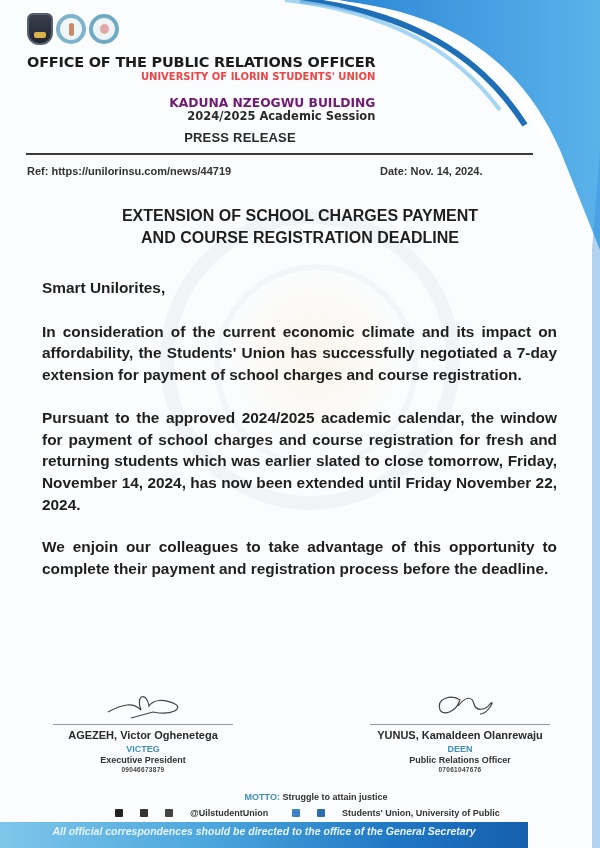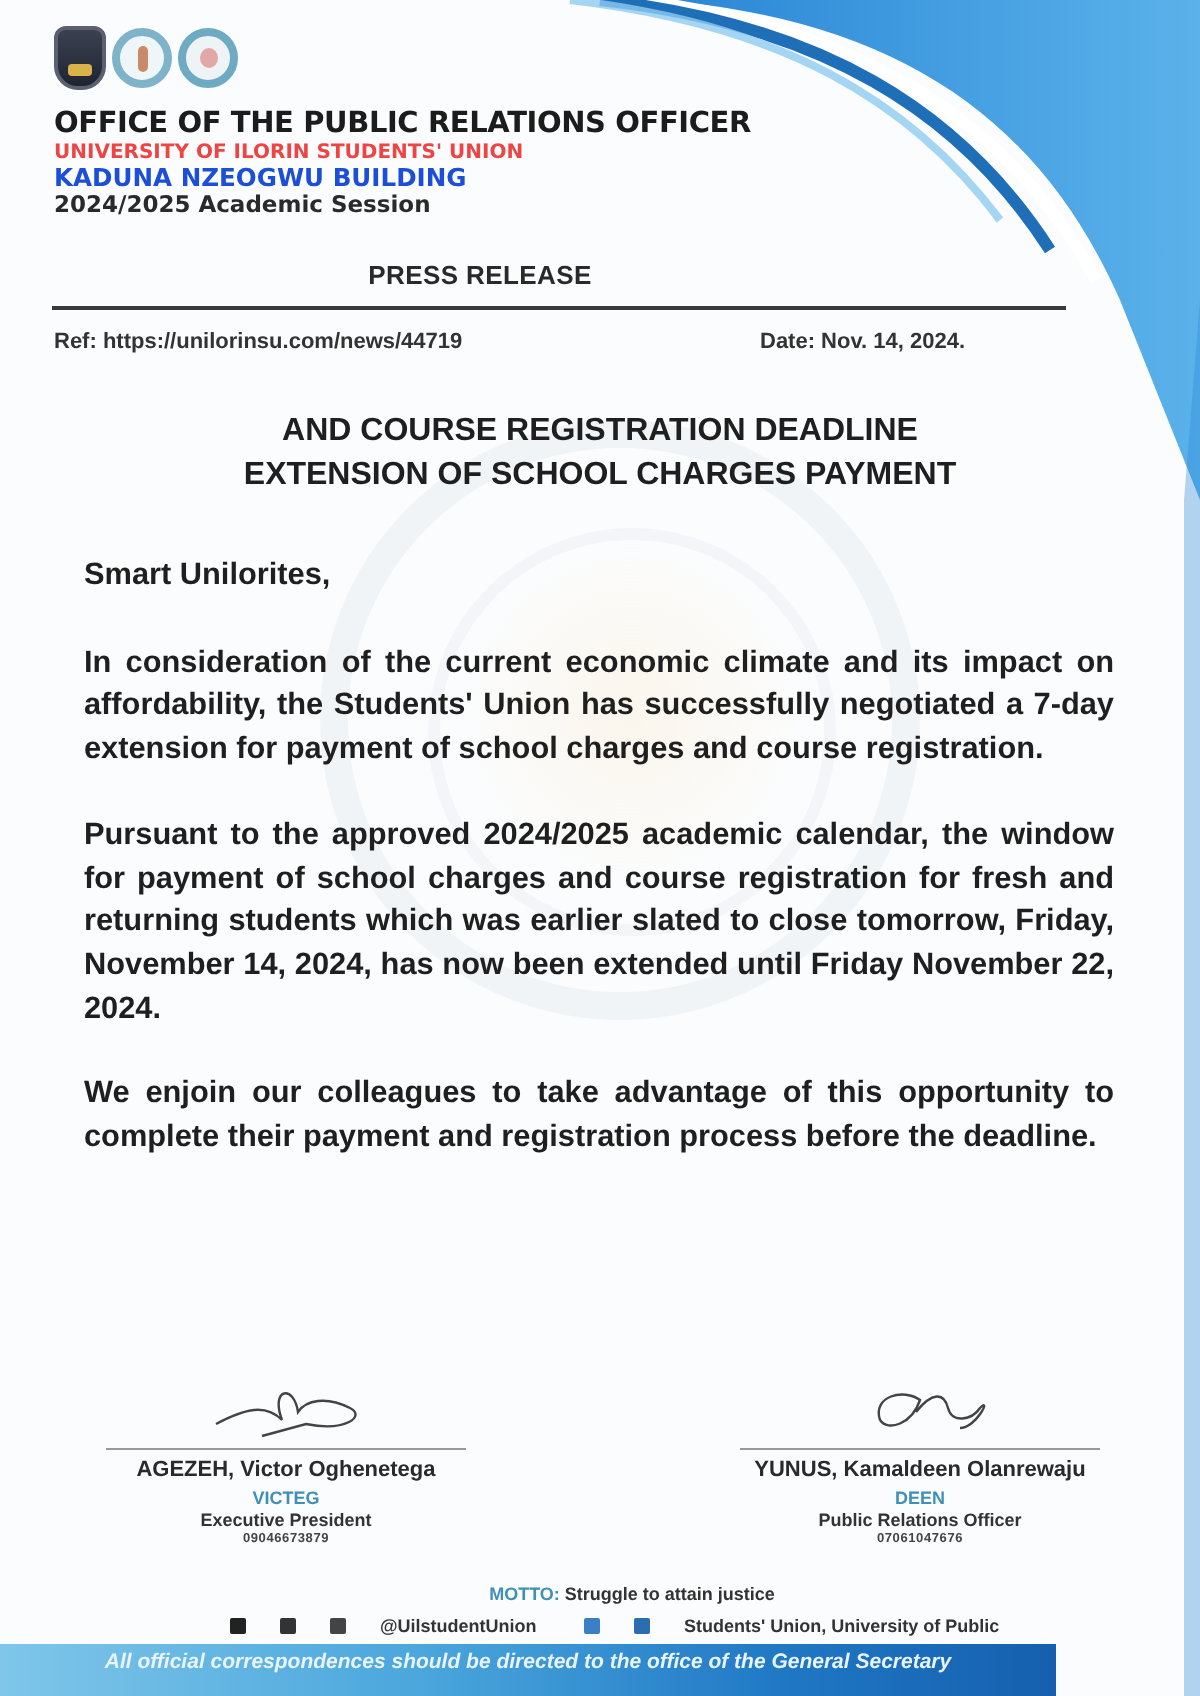--- a/index.html
+++ b/index.html
@@ -20,24 +20,24 @@
   
   .logos { position: absolute; left: 27px; top: 13px; display: flex; gap: 3px; align-items: center; }
   .logo { width: 30px; height: 30px; border-radius: 50%; }
   .logo.shield { border-radius: 6px 6px 12px 12px; width: 26px; height: 32px; background: linear-gradient(#3b4150, #1f2430); border: 2px solid #5a6070; position: relative; }
   .logo.shield::after { content: ""; position: absolute; left: 5px; bottom: 5px; width: 12px; height: 6px; background: #d9b24a; border-radius: 2px; }
   .logo.ring { border: 4px solid #7fb3c9; background: #eef6f8; position: relative; }
   .logo.ring::after { content: ""; position: absolute; left: 9px; top: 5px; width: 5px; height: 13px; background: #c98a6a; border-radius: 3px; }
   .logo.ring2 { border: 4px solid #6eaac2; background: #eef4f6; position: relative; }
   .logo.ring2::after { content: ""; position: absolute; left: 7px; top: 6px; width: 9px; height: 10px; background: #e2a7a7; border-radius: 50%; }
 
-  .hdr { position: absolute; left: 27px; top: 54px; }
+  .hdr { position: absolute; left: 27px; top: 54px; text-align: right; }
   .hdr .l1 { font-family: "DejaVu Sans", sans-serif; font-weight: bold; font-size: 14.5px; color: #1c1c1c; letter-spacing: -0.2px; line-height: 16px; }
   .hdr .l2 { font-family: "DejaVu Sans", sans-serif; font-weight: bold; font-size: 10px; color: #ef4444; line-height: 13px; }
-  .hdr .l3 { font-family: "DejaVu Sans", sans-serif; font-weight: bold; font-size: 12.3px; color: #1d4ed8; line-height: 13px; }
+  .hdr .l3 { font-family: "DejaVu Sans", sans-serif; font-weight: bold; font-size: 12.3px; color: #701a75; line-height: 13px; margin-top: 14px; }
   .hdr .l4 { font-family: "DejaVu Sans", sans-serif; font-weight: bold; font-size: 11.5px; color: #2a2a2a; line-height: 13px; }
 
   .press { position: absolute; left: 0; width: 480px; top: 130px; text-align: center; font-weight: bold; font-size: 13px; color: #2a2a2a; letter-spacing: 0.2px; }
   .rule { position: absolute; left: 26px; width: 507px; top: 153px; height: 2px; background: #3a3a3a; }
   .ref { position: absolute; left: 27px; top: 165px; font-size: 11px; font-weight: bold; color: #333; }
   .date { position: absolute; left: 380px; top: 165px; font-size: 11px; font-weight: bold; color: #333; }
 
   .title { position: absolute; left: 0; width: 600px; top: 205px; text-align: center; font-weight: bold; font-size: 16px; line-height: 22px; color: #1f1f1f; }
 
   .body { position: absolute; left: 42px; width: 515px; top: 277px; font-weight: bold; font-size: 15.4px; line-height: 21.7px; color: #1f1f1f; }
@@ -99,22 +99,22 @@
     <div class="l3">KADUNA NZEOGWU BUILDING</div>
     <div class="l4">2024/2025 Academic Session</div>
   </div>
 
   <div class="press">PRESS RELEASE</div>
   <div class="rule"></div>
   <div class="ref">Ref: https://unilorinsu.com/news/44719</div>
   <div class="date">Date: Nov. 14, 2024.</div>
 
   <div class="title">
+    <div>EXTENSION OF SCHOOL CHARGES PAYMENT</div>
     <div>AND COURSE REGISTRATION DEADLINE</div>
-    <div>EXTENSION OF SCHOOL CHARGES PAYMENT</div>
   </div>
 
   <div class="body">
     <p class="greet">Smart Unilorites,</p>
     <p>In consideration of the current economic climate and its impact on affordability, the Students' Union has successfully negotiated a 7-day extension for payment of school charges and course registration.</p>
     <p>Pursuant to the approved 2024/2025 academic calendar, the window for payment of school charges and course registration for fresh and returning students which was earlier slated to close tomorrow, Friday, November 14, 2024, has now been extended until Friday November 22, 2024.</p>
     <p>We enjoin our colleagues to take advantage of this opportunity to complete their payment and registration process before the deadline.</p>
   </div>
 
   <div class="sig left">

